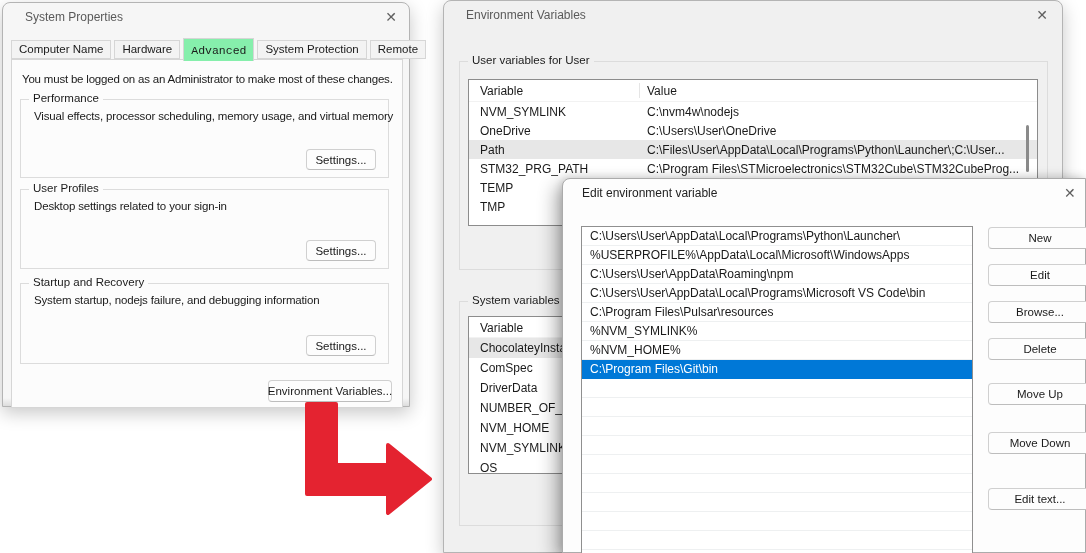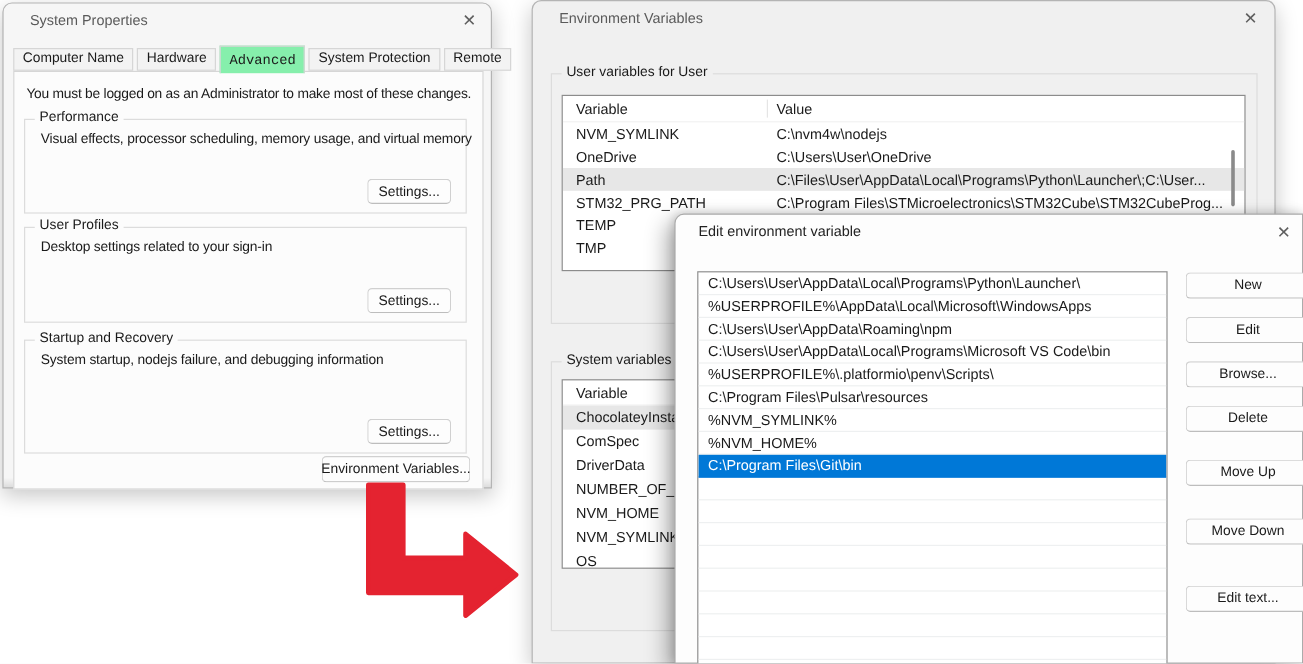--- a/index.html
+++ b/index.html
@@ -87,21 +87,21 @@
         <span class="group-desc">Visual effects, processor scheduling, memory usage, and virtual memory</span>
         <div class="btn settings-btn">Settings...</div>
       </div>
 
       <div class="groupbox" style="left:8px;top:129px;width:369px;height:80px;">
         <span class="group-label">User Profiles</span>
         <span class="group-desc">Desktop settings related to your sign-in</span>
         <div class="btn settings-btn">Settings...</div>
       </div>
 
-      <div class="groupbox" style="left:8px;top:223px;width:369px;height:95px;">
+      <div class="groupbox" style="left:8px;top:223px;width:369px;height:81px;">
         <span class="group-label">Startup and Recovery</span>
         <span class="group-desc">System startup, nodejs failure, and debugging information</span>
         <div class="btn settings-btn">Settings...</div>
       </div>
 
       <div class="btn" id="sp-envvars-btn">Environment Variables...</div>
     </div>
     <div id="sp-cut-shadow"></div>
   </div>
 
@@ -188,21 +188,20 @@
     <div class="titlebar">
       <span class="title-text" style="left:19px;">Edit environment variable</span>
       <span class="close-x" style="left:501px;">✕</span>
     </div>
 
     <div id="ev-list">
       <div class="path-item">C:\Users\User\AppData\Local\Programs\Python\Launcher\</div>
       <div class="path-item">%USERPROFILE%\AppData\Local\Microsoft\WindowsApps</div>
       <div class="path-item">C:\Users\User\AppData\Roaming\npm</div>
       <div class="path-item">C:\Users\User\AppData\Local\Programs\Microsoft VS Code\bin</div>
-      <div class="path-item">%USERPROFILE%\.platformio\penv\Scripts\</div>
       <div class="path-item">C:\Program Files\Pulsar\resources</div>
       <div class="path-item">%NVM_SYMLINK%</div>
       <div class="path-item">%NVM_HOME%</div>
       <div class="path-item selected">C:\Program Files\Git\bin</div>
       <div class="path-item"></div>
       <div class="path-item"></div>
       <div class="path-item"></div>
       <div class="path-item"></div>
       <div class="path-item"></div>
       <div class="path-item"></div>

